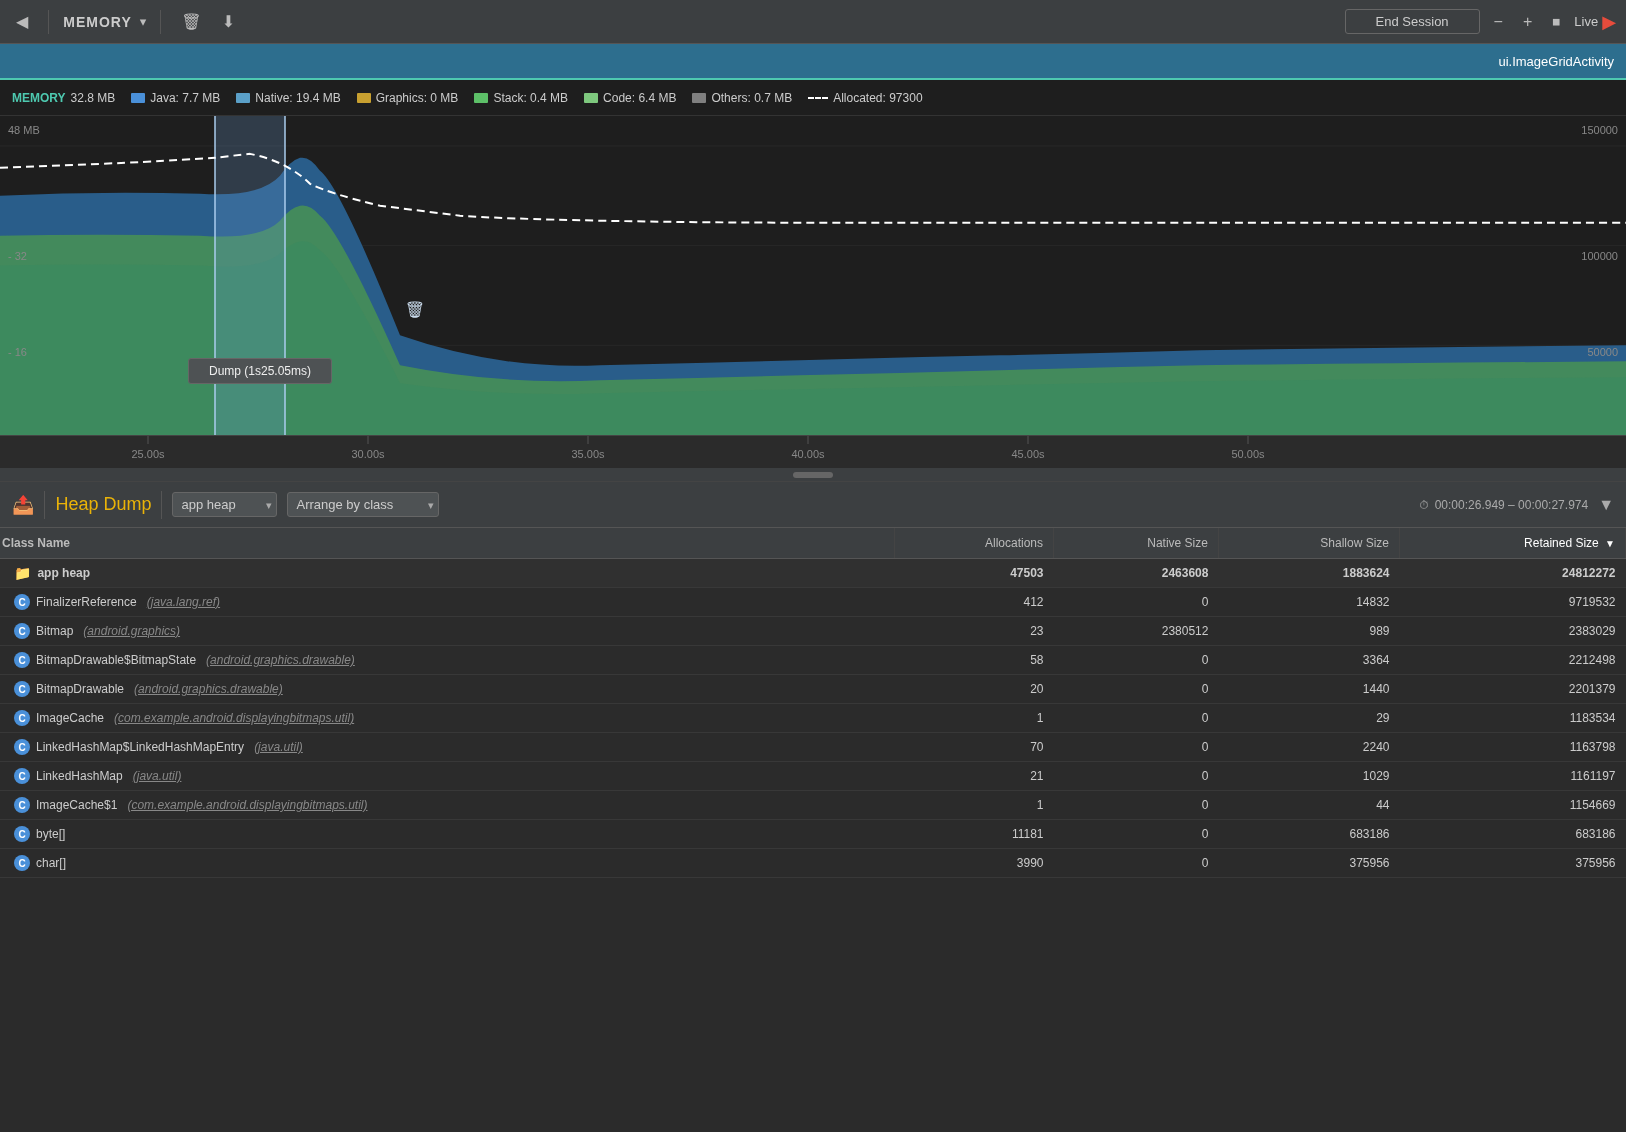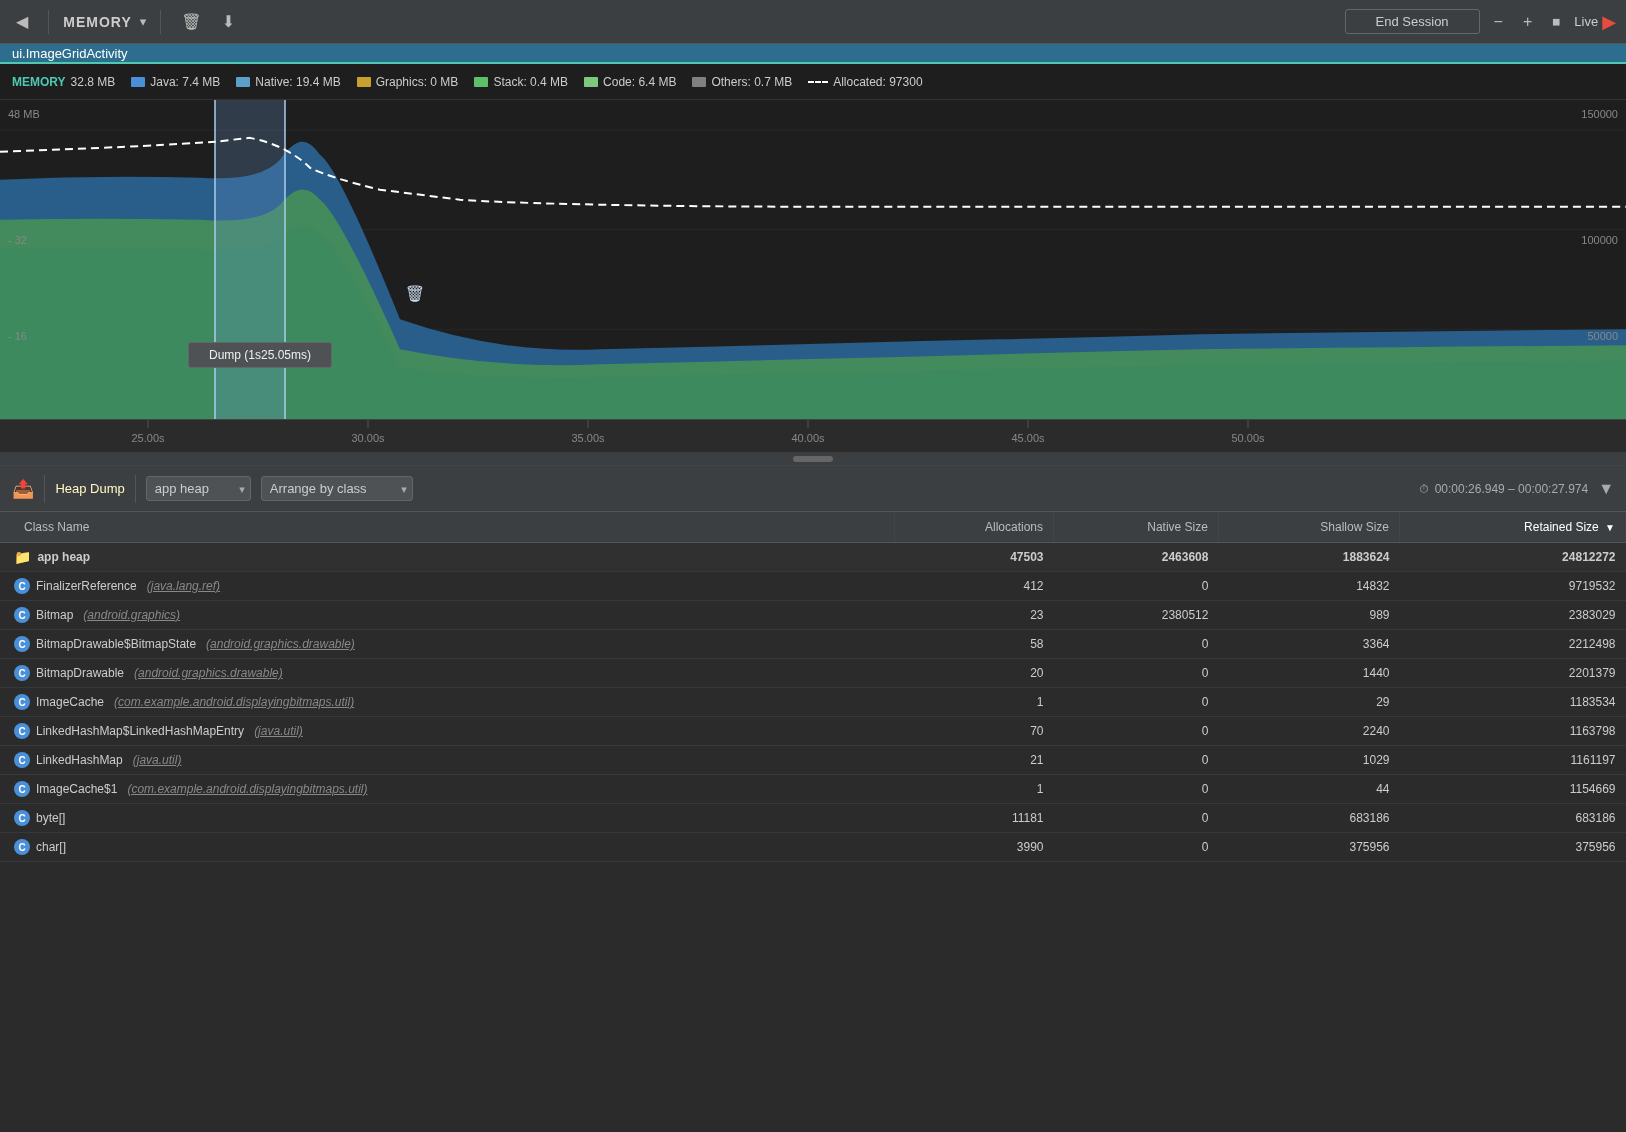--- a/index.html
+++ b/index.html
@@ -68,25 +68,26 @@
       color: #ccc;
       font-size: 13px;
       display: flex;
       align-items: center;
       gap: 4px;
     }
 
     
     .activity-bar {
       background: #2d6e8e;
-      height: 20px;
+      height: 36px;
       display: flex;
       align-items: center;
       padding: 0 12px;
       border-bottom: 2px solid #4ec9b0;
+      justify-content: flex-end;
     }
     .activity-name {
       color: #fff;
       font-size: 13px;
     }
 
     
     .legend-bar {
       background: #1e1e1e;
       height: 36px;
@@ -176,22 +177,22 @@
       padding: 0 12px;
       gap: 10px;
       border-bottom: 1px solid #555;
     }
     .heap-toolbar-sep {
       width: 1px;
       height: 28px;
       background: #555;
     }
     .heap-label {
-      color: #fef9c3;
-      font-size: 13px;
+      color: #eab308;
+      font-size: 18px;
     }
     .heap-dropdown {
       background: #4e5254;
       border: 1px solid #666;
       color: #ccc;
       padding: 4px 24px 4px 8px;
       border-radius: 3px;
       font-size: 13px;
       cursor: pointer;
       appearance: none;
@@ -248,21 +249,22 @@
       font-size: 12px;
       font-weight: 500;
       border-bottom: 1px solid #555;
       border-right: 1px solid #444;
       white-space: nowrap;
       cursor: pointer;
       user-select: none;
     }
     thead th:first-child {
       text-align: left;
-      padding-left: 24px;
+      padding-left: 2px;
+      font-weight: bold;
     }
     thead th.sorted {
       color: #fff;
       margin-top: 36px;
     }
     .sort-arrow { font-size: 10px; margin-left: 3px; }
     tbody tr {
       border-bottom: 1px solid #383838;
     }
     tbody td {
@@ -354,21 +356,21 @@
   <span class="activity-name">ui.ImageGridActivity</span>
 </div>
 
 <div class="legend-bar">
   <span class="legend-item">
     <span style="color:#4ec9b0; font-weight:600;">MEMORY</span>
     <span>32.8 MB</span>
   </span>
   <div class="legend-item">
     <div class="legend-color" style="background:#4a90d9;"></div>
-    <span>Java: 7.4 MB</span>
+    <span>Java: 7.7 MB</span>
   </div>
   <div class="legend-item">
     <div class="legend-color" style="background:#5ba0c8;"></div>
     <span>Native: 19.4 MB</span>
   </div>
   <div class="legend-item">
     <div class="legend-color" style="background:#c8a030;"></div>
     <span>Graphics: 0 MB</span>
   </div>
   <div class="legend-item">

